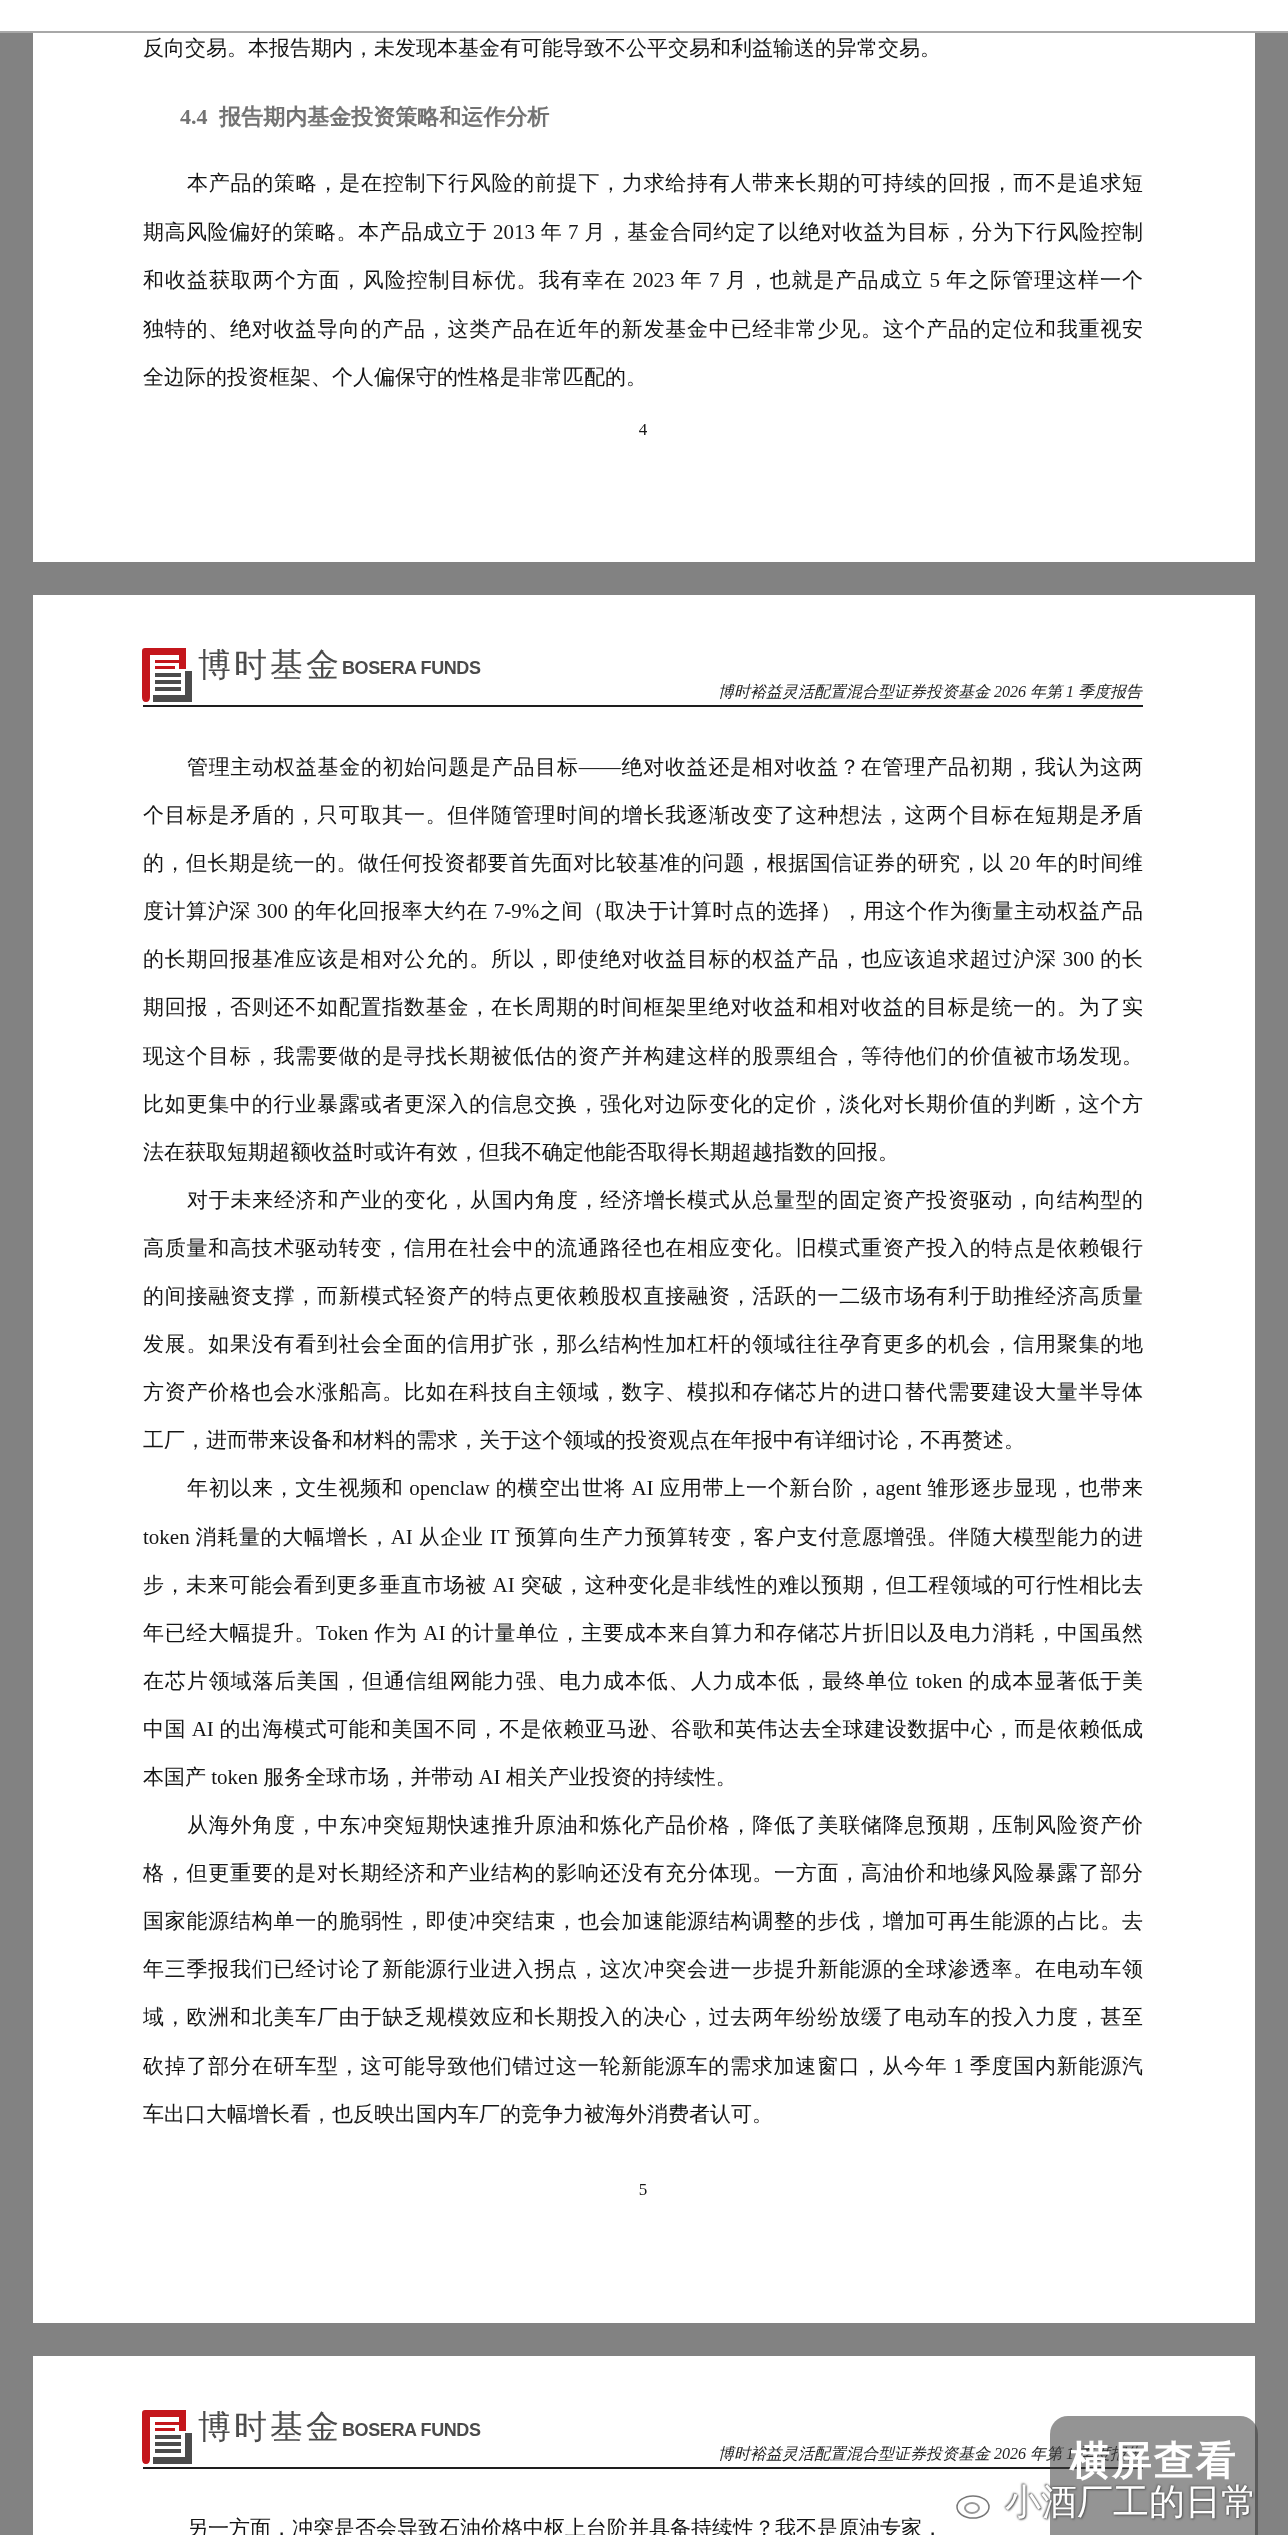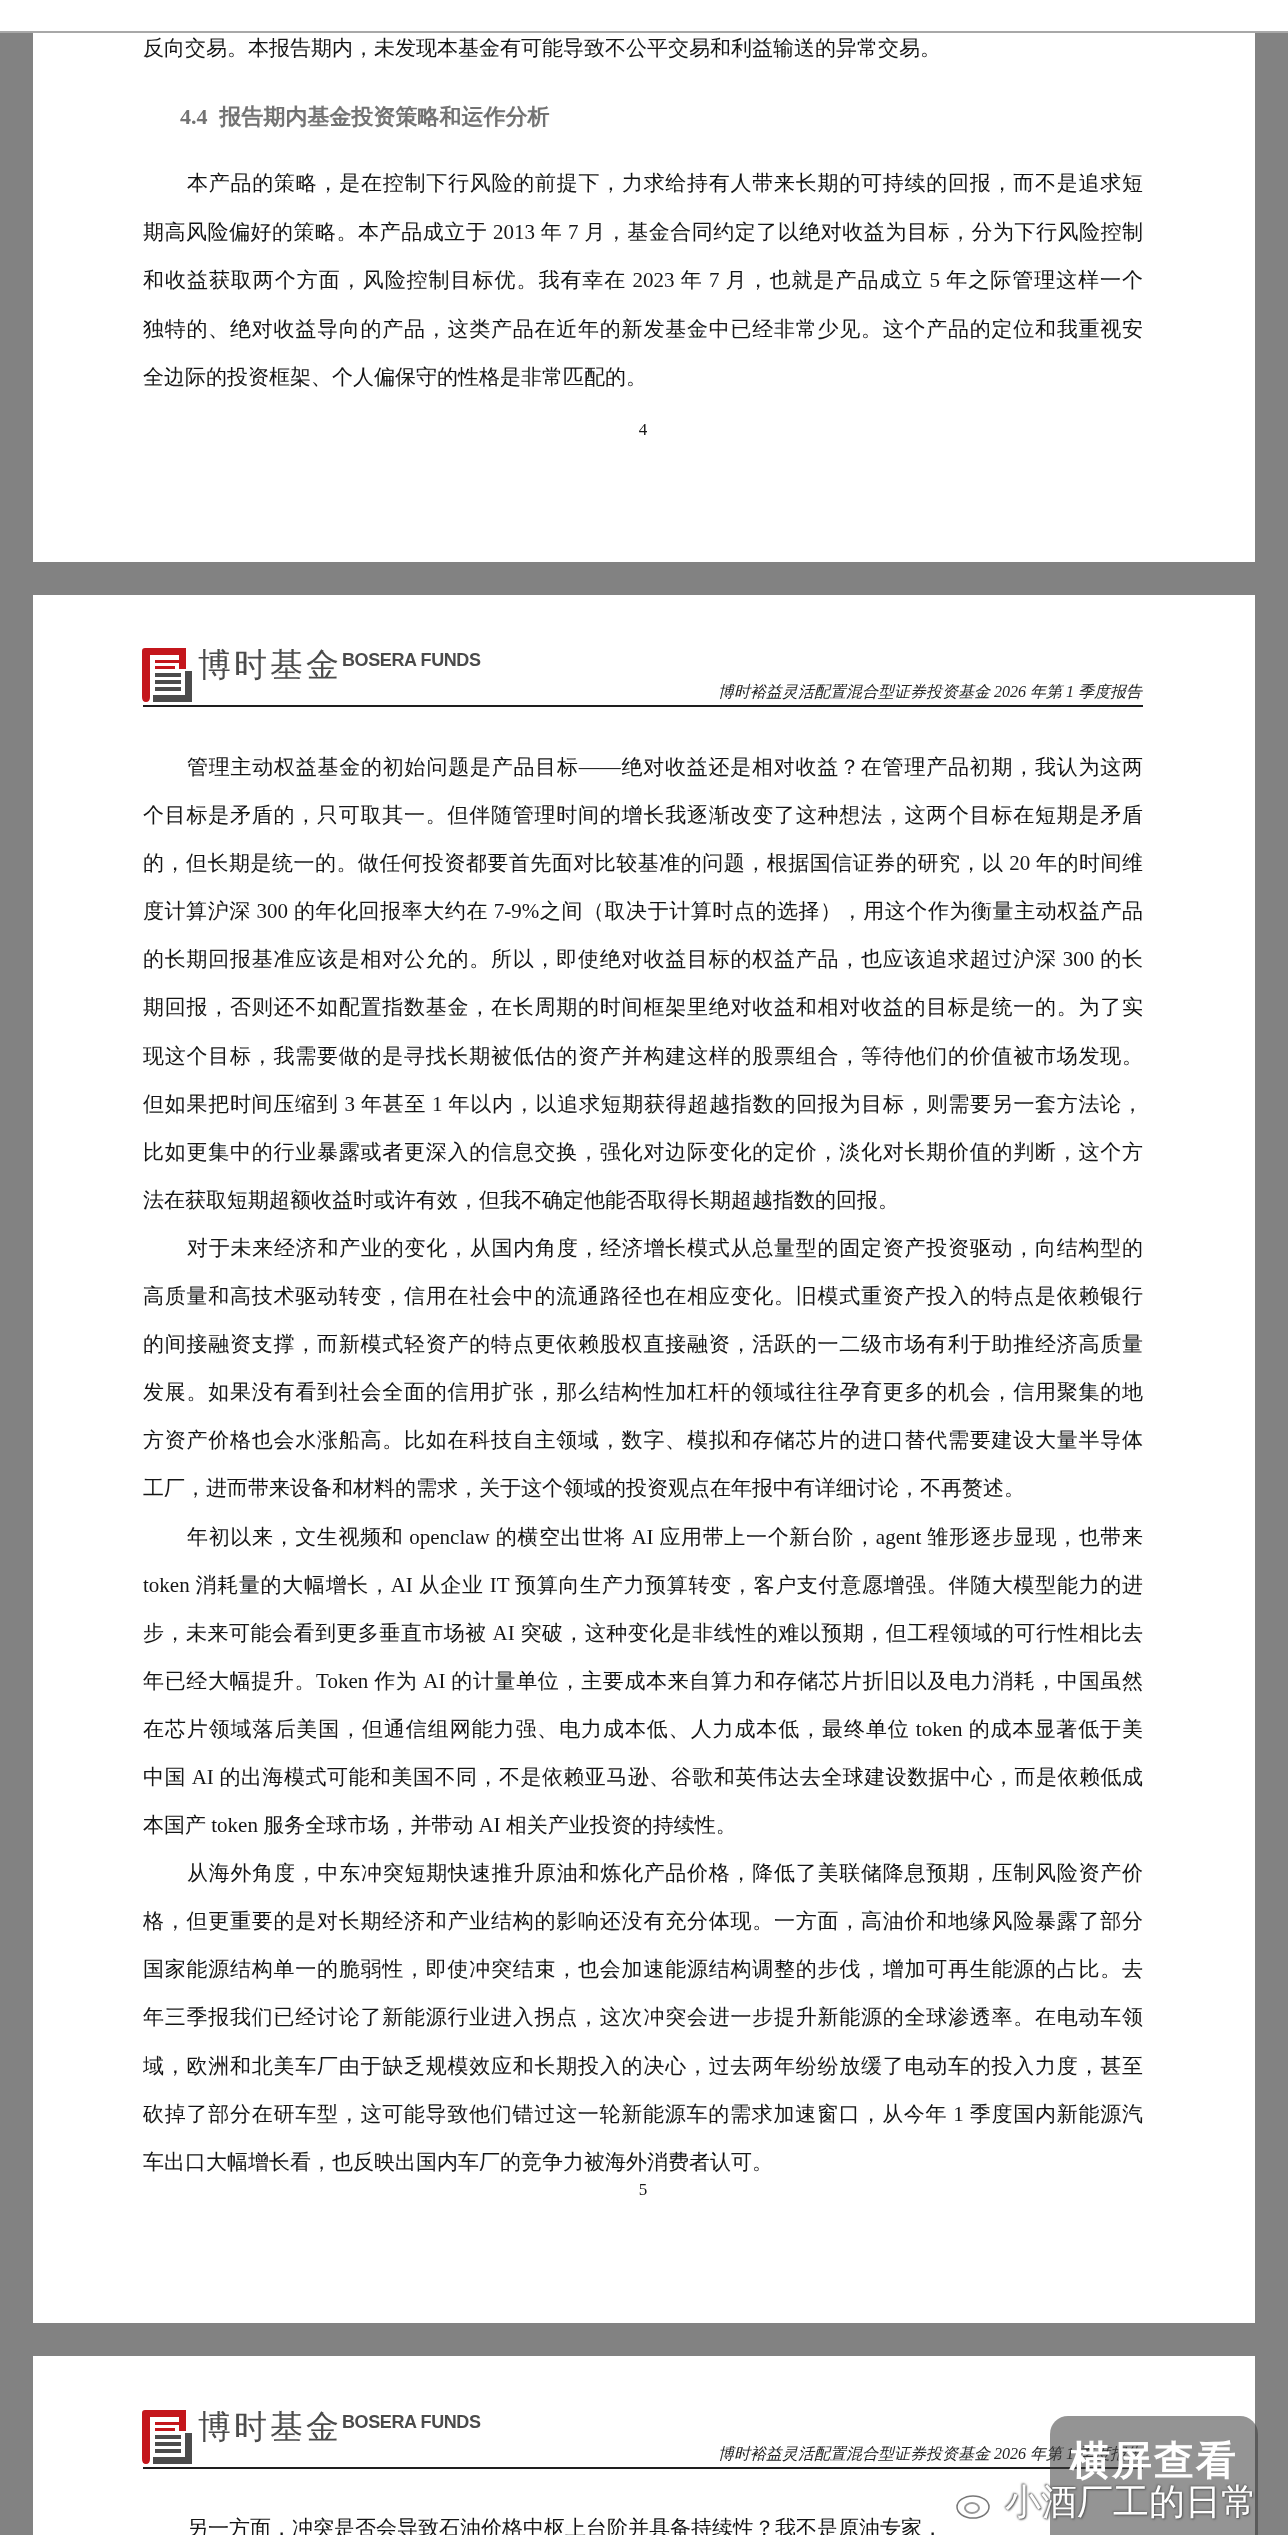--- a/index.html
+++ b/index.html
@@ -38,21 +38,21 @@
   .page-num {
     position: absolute; left: 110px; width: 1000px; height: 30px; line-height: 30px;
     text-align: center; font-size: 17px;
   }
 
   .logo { position: absolute; left: 109px; display: flex; align-items: flex-start; }
   .logo svg { display: block; }
   .logo-text { margin-left: 6px; display: flex; flex-direction: row; color: #4b4b4b;
     font-family: "Liberation Sans", "DejaVu Sans", sans-serif; }
   .logo-cn { font-size: 33px; line-height: 34px; letter-spacing: 3px; }
-  .logo-en { font-size: 18px; line-height: 20px; letter-spacing: -0.4px; font-weight: bold; margin-top: 2px; }
+  .logo-en { font-size: 18px; line-height: 20px; letter-spacing: -0.4px; font-weight: bold; margin-top: 10px; }
   .run-title {
     position: absolute; right: 113px; height: 22px; line-height: 22px; font-size: 16px; color: #222;
     white-space: nowrap;
     font-style: italic;
   }
   .run-rule { position: absolute; left: 110px; width: 1000px; height: 2px; background: #1e1e1e; }
 
   .rotate-btn {
     position: absolute; left: 1050px; top: 2416px; width: 208px; height: 150px;
     border-radius: 18px; background: rgba(60,60,60,0.55); z-index: 5;
@@ -115,21 +115,20 @@
 
     <div class="body-text" style="top:148px;">
       <div>
         <div class="ln first">管理主动权益基金的初始问题是产品目标——绝对收益还是相对收益？在管理产品初期，我认为这两</div>
         <div class="ln">个目标是矛盾的，只可取其一。但伴随管理时间的增长我逐渐改变了这种想法，这两个目标在短期是矛盾</div>
         <div class="ln">的，但长期是统一的。做任何投资都要首先面对比较基准的问题，根据国信证券的研究，以 20 年的时间维</div>
         <div class="ln">度计算沪深 300 的年化回报率大约在 7-9%之间（取决于计算时点的选择），用这个作为衡量主动权益产品</div>
         <div class="ln">的长期回报基准应该是相对公允的。所以，即使绝对收益目标的权益产品，也应该追求超过沪深 300 的长</div>
         <div class="ln">期回报，否则还不如配置指数基金，在长周期的时间框架里绝对收益和相对收益的目标是统一的。为了实</div>
         <div class="ln">现这个目标，我需要做的是寻找长期被低估的资产并构建这样的股票组合，等待他们的价值被市场发现。</div>
-        <div class="ln">但如果把时间压缩到 3 年甚至 1 年以内，以追求短期获得超越指数的回报为目标，则需要另一套方法论，</div>
         <div class="ln">比如更集中的行业暴露或者更深入的信息交换，强化对边际变化的定价，淡化对长期价值的判断，这个方</div>
         <div class="ln last">法在获取短期超额收益时或许有效，但我不确定他能否取得长期超越指数的回报。</div>
       </div>
       <div>
         <div class="ln first">对于未来经济和产业的变化，从国内角度，经济增长模式从总量型的固定资产投资驱动，向结构型的</div>
         <div class="ln">高质量和高技术驱动转变，信用在社会中的流通路径也在相应变化。旧模式重资产投入的特点是依赖银行</div>
         <div class="ln">的间接融资支撑，而新模式轻资产的特点更依赖股权直接融资，活跃的一二级市场有利于助推经济高质量</div>
         <div class="ln">发展。如果没有看到社会全面的信用扩张，那么结构性加杠杆的领域往往孕育更多的机会，信用聚集的地</div>
         <div class="ln">方资产价格也会水涨船高。比如在科技自主领域，数字、模拟和存储芯片的进口替代需要建设大量半导体</div>
         <div class="ln last">工厂，进而带来设备和材料的需求，关于这个领域的投资观点在年报中有详细讨论，不再赘述。</div>

